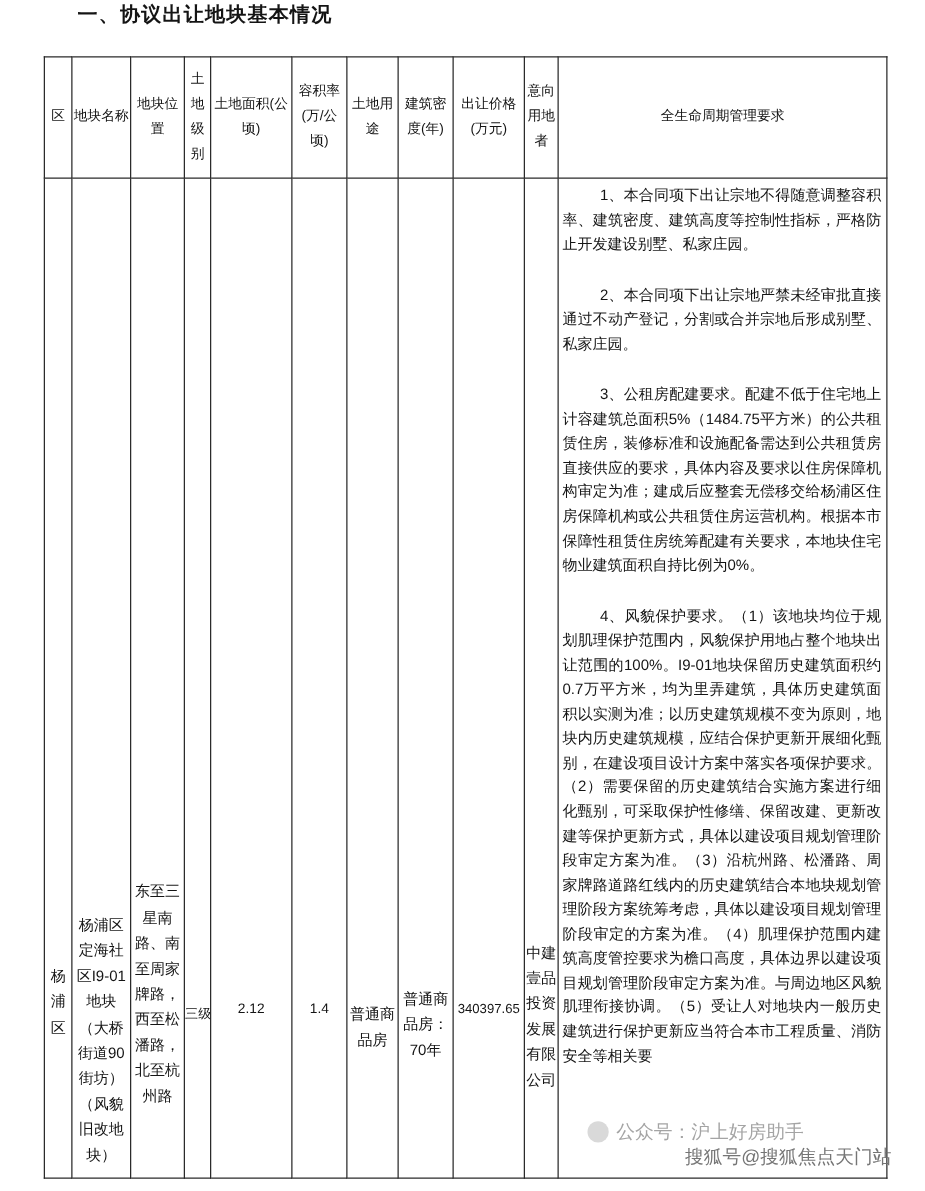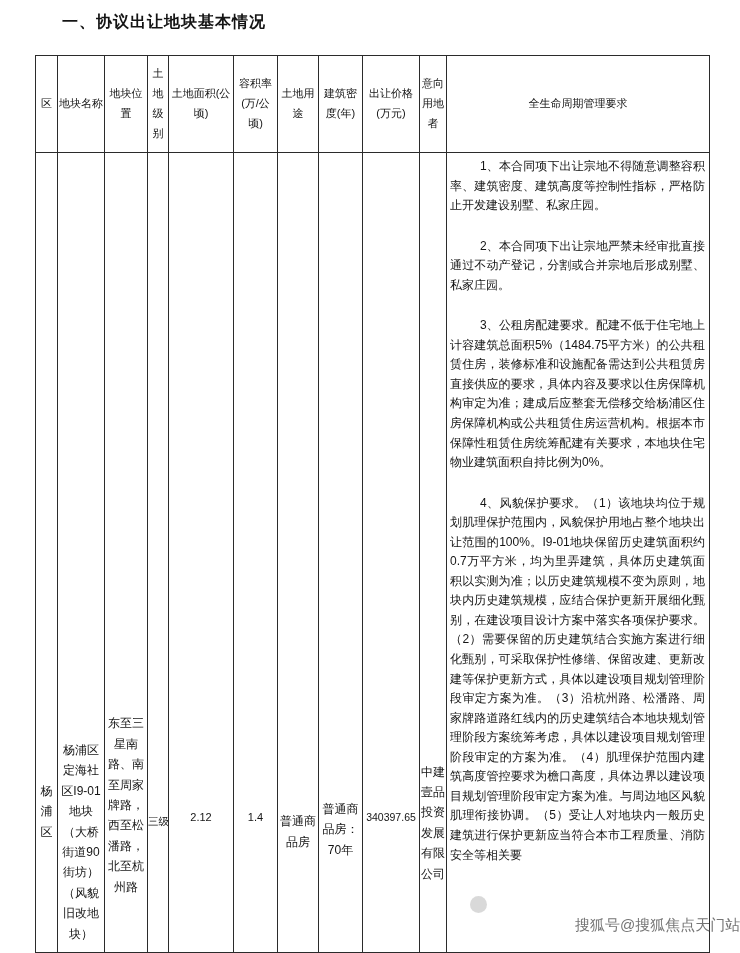--- a/index.html
+++ b/index.html
@@ -1,18 +1,18 @@
 <!DOCTYPE html>
 <html><head>
 <meta charset="utf-8">
 <style>
   * { margin:0; padding:0; box-sizing:border-box; }
   html,body { width:740px; height:953px; background:#ffffff;
     font-family:"Liberation Sans","DejaVu Sans",sans-serif; color:#141414; }
-  .page { position:relative; width:740px; height:953px; overflow:hidden; padding:12px 0 0 35px; }
+  .page { position:relative; width:740px; height:953px; overflow:hidden; padding:2px 0 0 35px; }
   .doc-title { font-size:16px; font-weight:bold; margin:0 0 22px 27px; letter-spacing:1px; color:#141414; }
 
   table.land-table { border-collapse:collapse; table-layout:fixed; width:674px; }
   th, td { border:1px solid #2b2b2b; overflow:hidden; }
   thead tr { height:97px; }
   th { font-weight:normal; font-size:11px; line-height:1.8; text-align:center;
        vertical-align:middle; padding:2px 1px; word-break:break-all; }
   tbody tr { height:800px; }
   td { font-size:12px; line-height:1.7; text-align:center; vertical-align:bottom;
        padding:2px 1px; word-break:break-all; }
@@ -28,21 +28,21 @@
   .c-price    { padding-bottom:125px; font-size:10.5px; white-space:nowrap; padding-left:0; padding-right:0; }
   .c-user     { padding-bottom:68px; }
 
   .c-req { vertical-align:top; text-align:justify; padding:4px 4px 4px 3px;
            font-size:12px; line-height:1.63;margin-left:36px; }
   .c-req p { text-indent:30px; margin:0 0 21px 0; }
   .c-req p:last-child { margin-bottom:0; }
 
   .wm { position:absolute; z-index:5; font-size:15px; white-space:nowrap; display:flex; align-items:center; }
   .wm1 { left:470px; top:896px; color:rgba(154,154,154,0.9); }
-  .wm2 { left:575px; top:916px; color:rgba(110,110,110,0.95); }
+  .wm2 { left:548px; top:916px; color:rgba(110,110,110,0.95); }
   .wm-circle { display:inline-block; width:17px; height:17px; border-radius:50%;
                background:rgba(170,170,170,0.45); margin-right:6px; }
 </style>
 </head>
 <body>
 
 <div class="page">
 
   <div class="doc-title">一、协议出让地块基本情况</div>
 
@@ -92,16 +92,17 @@
           <p>2、本合同项下出让宗地严禁未经审批直接通过不动产登记，分割或合并宗地后形成别墅、私家庄园。</p>
           <p>3、公租房配建要求。配建不低于住宅地上计容建筑总面积5%（1484.75平方米）的公共租赁住房，装修标准和设施配备需达到公共租赁房直接供应的要求，具体内容及要求以住房保障机构审定为准；建成后应整套无偿移交给杨浦区住房保障机构或公共租赁住房运营机构。根据本市保障性租赁住房统筹配建有关要求，本地块住宅物业建筑面积自持比例为0%。</p>
           <p>4、风貌保护要求。（1）该地块均位于规划肌理保护范围内，风貌保护用地占整个地块出让范围的100%。I9-01地块保留历史建筑面积约0.7万平方米，均为里弄建筑，具体历史建筑面积以实测为准；以历史建筑规模不变为原则，地块内历史建筑规模，应结合保护更新开展细化甄别，在建设项目设计方案中落实各项保护要求。（2）需要保留的历史建筑结合实施方案进行细化甄别，可采取保护性修缮、保留改建、更新改建等保护更新方式，具体以建设项目规划管理阶段审定方案为准。（3）沿杭州路、松潘路、周家牌路道路红线内的历史建筑结合本地块规划管理阶段方案统筹考虑，具体以建设项目规划管理阶段审定的方案为准。（4）肌理保护范围内建筑高度管控要求为檐口高度，具体边界以建设项目规划管理阶段审定方案为准。与周边地区风貌肌理衔接协调。（5）受让人对地块内一般历史建筑进行保护更新应当符合本市工程质量、消防安全等相关要</p>
         </td>
       </tr>
     </tbody>
   </table>
 
   <div class="wm wm1">
     <span class="wm-circle"></span>
+    <span>公众号：沪上好房助手</span>
   </div>
   <div class="wm wm2">搜狐号@搜狐焦点天门站</div>
 
 </div>
 
 </body></html>

